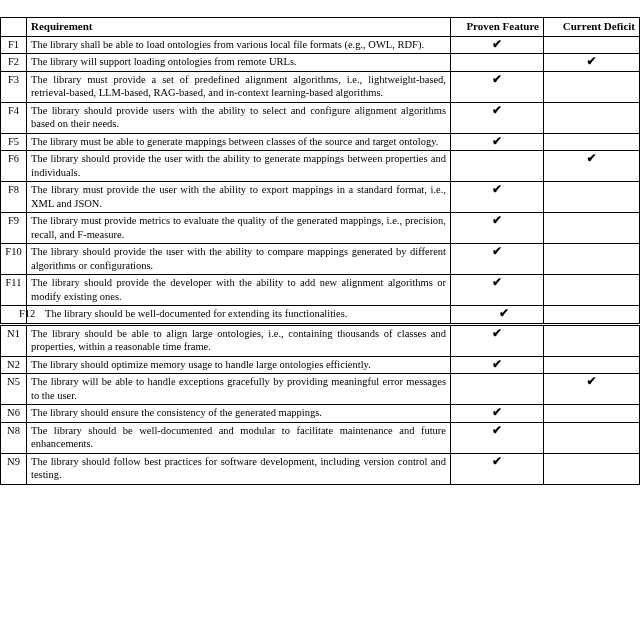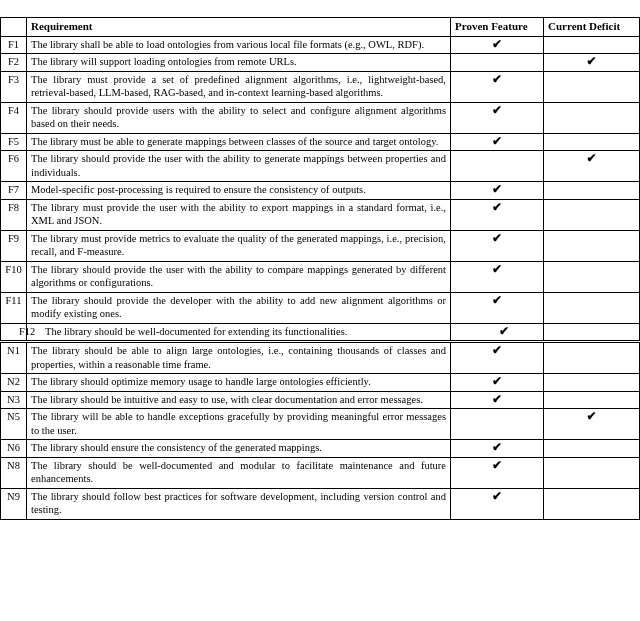--- a/index.html
+++ b/index.html
@@ -37,21 +37,21 @@
     box-sizing: border-box;
   }
   table.req-table th {
     font-weight: bold;
     font-size: 11px;
     padding-top: 2px;
     padding-bottom: 2px;
   }
   th.h-id   { text-align: left; }
   th.h-req  { text-align: left; }
-  th.h-chk  { text-align: left; padding-left: 1px; padding-right: 1px; }
+  th.h-chk  { text-align: right; padding-left: 1px; padding-right: 1px; }
 
   td.cell-id {
     text-align: center;
     padding-left: 3px;
     padding-right: 1px;
   }
   td.cell-req {
     text-align: justify;
     hyphens: auto;
     -webkit-hyphens: auto;
@@ -121,26 +121,20 @@
           <td class="cell-check"><span class="checkmark">✔</span></td>
           <td class="cell-check"></td>
         </tr>
         <tr>
           <td class="cell-id">F6</td>
           <td class="cell-req">The library should provide the user with the ability to generate mappings between properties and individuals.</td>
           <td class="cell-check"></td>
           <td class="cell-check"><span class="checkmark">✔</span></td>
         </tr>
         <tr>
-          <td class="cell-id">F7</td>
-          <td class="cell-req">Model-specific post-processing is required to ensure the consistency of outputs.</td>
-          <td class="cell-check"><span class="checkmark">✔</span></td>
-          <td class="cell-check"></td>
-        </tr>
-        <tr>
           <td class="cell-id">F8</td>
           <td class="cell-req">The library must provide the user with the ability to export mappings in a standard format, i.e., XML and JSON.</td>
           <td class="cell-check"><span class="checkmark">✔</span></td>
           <td class="cell-check"></td>
         </tr>
         <tr>
           <td class="cell-id">F9</td>
           <td class="cell-req">The library must provide metrics to evaluate the quality of the generated mappings, i.e., precision, recall, and F-measure.</td>
           <td class="cell-check"><span class="checkmark">✔</span></td>
           <td class="cell-check"></td>
@@ -169,26 +163,20 @@
           <td class="cell-check"><span class="checkmark">✔</span></td>
           <td class="cell-check"></td>
         </tr>
         <tr>
           <td class="cell-id">N2</td>
           <td class="cell-req">The library should optimize memory usage to handle large ontologies efficiently.</td>
           <td class="cell-check"><span class="checkmark">✔</span></td>
           <td class="cell-check"></td>
         </tr>
         <tr>
-          <td class="cell-id">N3</td>
-          <td class="cell-req">The library should be intuitive and easy to use, with clear documentation and error messages.</td>
-          <td class="cell-check"><span class="checkmark">✔</span></td>
-          <td class="cell-check"></td>
-        </tr>
-        <tr>
           <td class="cell-id">N5</td>
           <td class="cell-req">The library will be able to handle exceptions gracefully by providing meaningful error messages to the user.</td>
           <td class="cell-check"></td>
           <td class="cell-check"><span class="checkmark">✔</span></td>
         </tr>
         <tr>
           <td class="cell-id">N6</td>
           <td class="cell-req">The library should ensure the consistency of the generated mappings.</td>
           <td class="cell-check"><span class="checkmark">✔</span></td>
           <td class="cell-check"></td>

